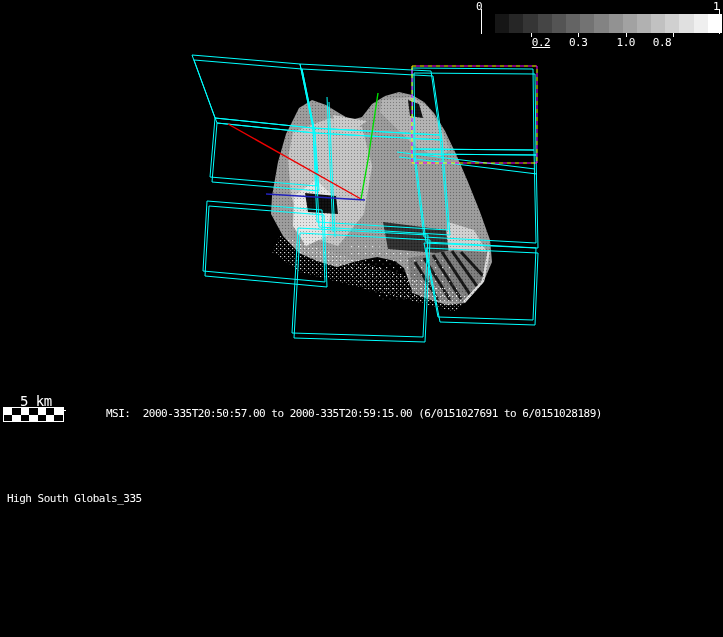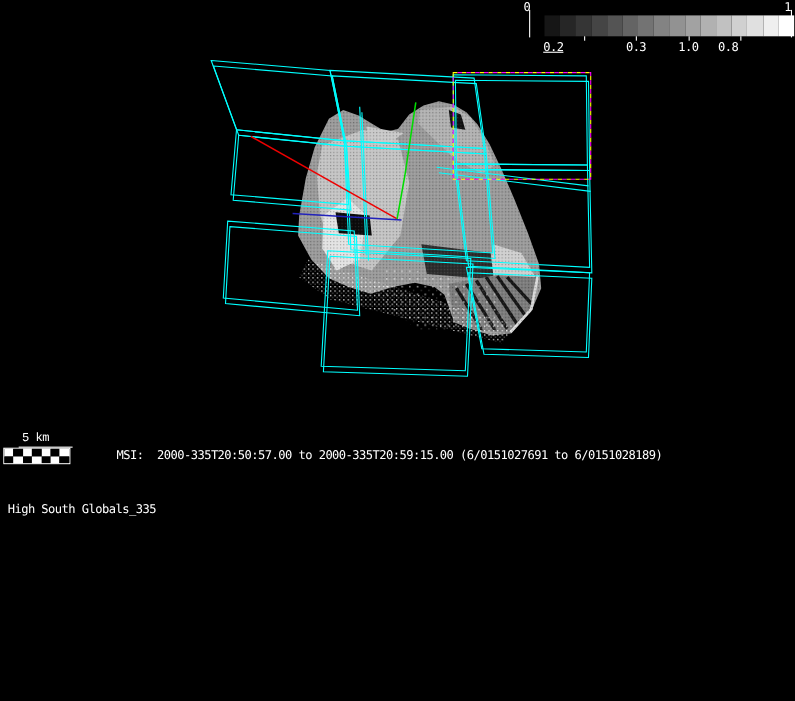--- a/index.html
+++ b/index.html
@@ -7,30 +7,30 @@
           font-family:"DejaVu Sans Mono","Liberation Mono",monospace;color:#fff;}
   .mono{font-size:11px;letter-spacing:-0.5px;white-space:pre;line-height:13px;}
   
   .cb-endlabel{position:absolute;top:0;font-size:11px;letter-spacing:-0.5px;}
   .cb-endline{position:absolute;top:9px;width:1px;height:25px;background:#fff;}
   .cb-bar{position:absolute;left:495px;top:14px;width:227px;height:19px;display:flex;}
   .cb-step{flex:1 1 auto;height:100%;}
   .cb-tick{position:absolute;top:33px;width:1px;height:4px;background:#fff;}
   .cb-ticklabel{position:absolute;top:36px;font-size:11px;letter-spacing:-0.5px;transform:translateX(-50%);}
   
-  .sb-label{position:absolute;left:17px;top:393px;width:46px;font-size:11px;letter-spacing:-0.5px;
-            border-bottom:1px solid #fff;padding:0 0 1px 3px;font-family:Liberation Mono, monospace;}
+  .sb-label{position:absolute;left:17px;top:393px;width:46px;font-size:14px;letter-spacing:-0.5px;
+            border-bottom:1px solid #fff;padding:0 0 1px 3px;}
   .sb-checker{position:absolute;left:3px;top:407px;border:1px solid #fff;display:flex;flex-direction:column;}
   .sb-row{display:flex;}
   .sb-cell{width:8.4px;height:6.5px;}
   .sb-cell.w{background:#fff;}
   .sb-cell.b{background:#000;}
   .status{position:absolute;left:70px;top:407px;padding-left:36px;}
   .info{position:absolute;left:7px;top:430px;}
-  .info div{height:14px;}
+  .info div{height:14px;margin-top:36px;}
   svg#scene{position:absolute;left:0;top:0;}
 </style>
 </head>
 <body>
 
 <div class="screen">
 
   <svg id="scene" width="723" height="470" viewBox="0 0 723 470">
     <defs>
       <pattern id="ditherPat" width="3" height="3" patternUnits="userSpaceOnUse">
@@ -126,21 +126,21 @@
         <div class="cb-step" style="background: rgb(162, 162, 162);"></div>
         <div class="cb-step" style="background: rgb(177, 177, 177);"></div>
         <div class="cb-step" style="background: rgb(193, 193, 193);"></div>
         <div class="cb-step" style="background: rgb(208, 208, 208);"></div>
         <div class="cb-step" style="background: rgb(224, 224, 224);"></div>
         <div class="cb-step" style="background: rgb(239, 239, 239);"></div>
         <div class="cb-step" style="background: rgb(255, 255, 255);"></div>
       </div>
     <div id="cb-ticks">
         <div class="cb-tick" style="left: 530.6px;"></div>
-        <div class="cb-ticklabel" style="left: 503px; text-decoration: underline;">0.2</div>
+        <div class="cb-ticklabel" style="left: 541px; text-decoration: underline;">0.2</div>
         <div class="cb-tick" style="left: 578.2px;"></div>
         <div class="cb-ticklabel" style="left: 578.2px;">0.3</div>
         <div class="cb-tick" style="left: 625.8px;"></div>
         <div class="cb-ticklabel" style="left: 625.8px;">1.0</div>
         <div class="cb-tick" style="left: 673.4px;"></div>
         <div class="cb-ticklabel" style="left: 662px;">0.8</div>
       </div>
   </div>
 
   <div>

